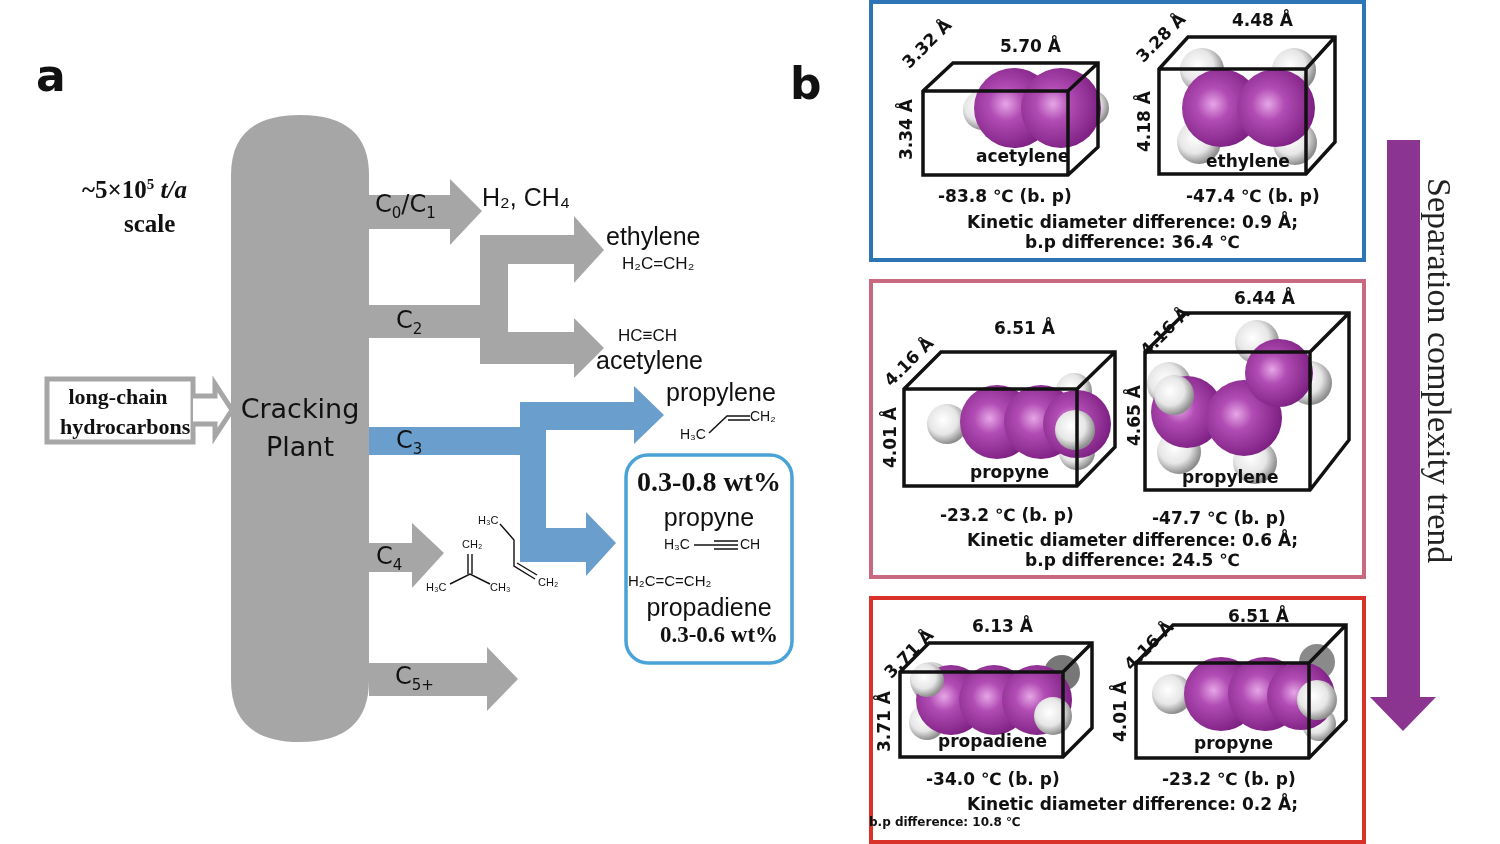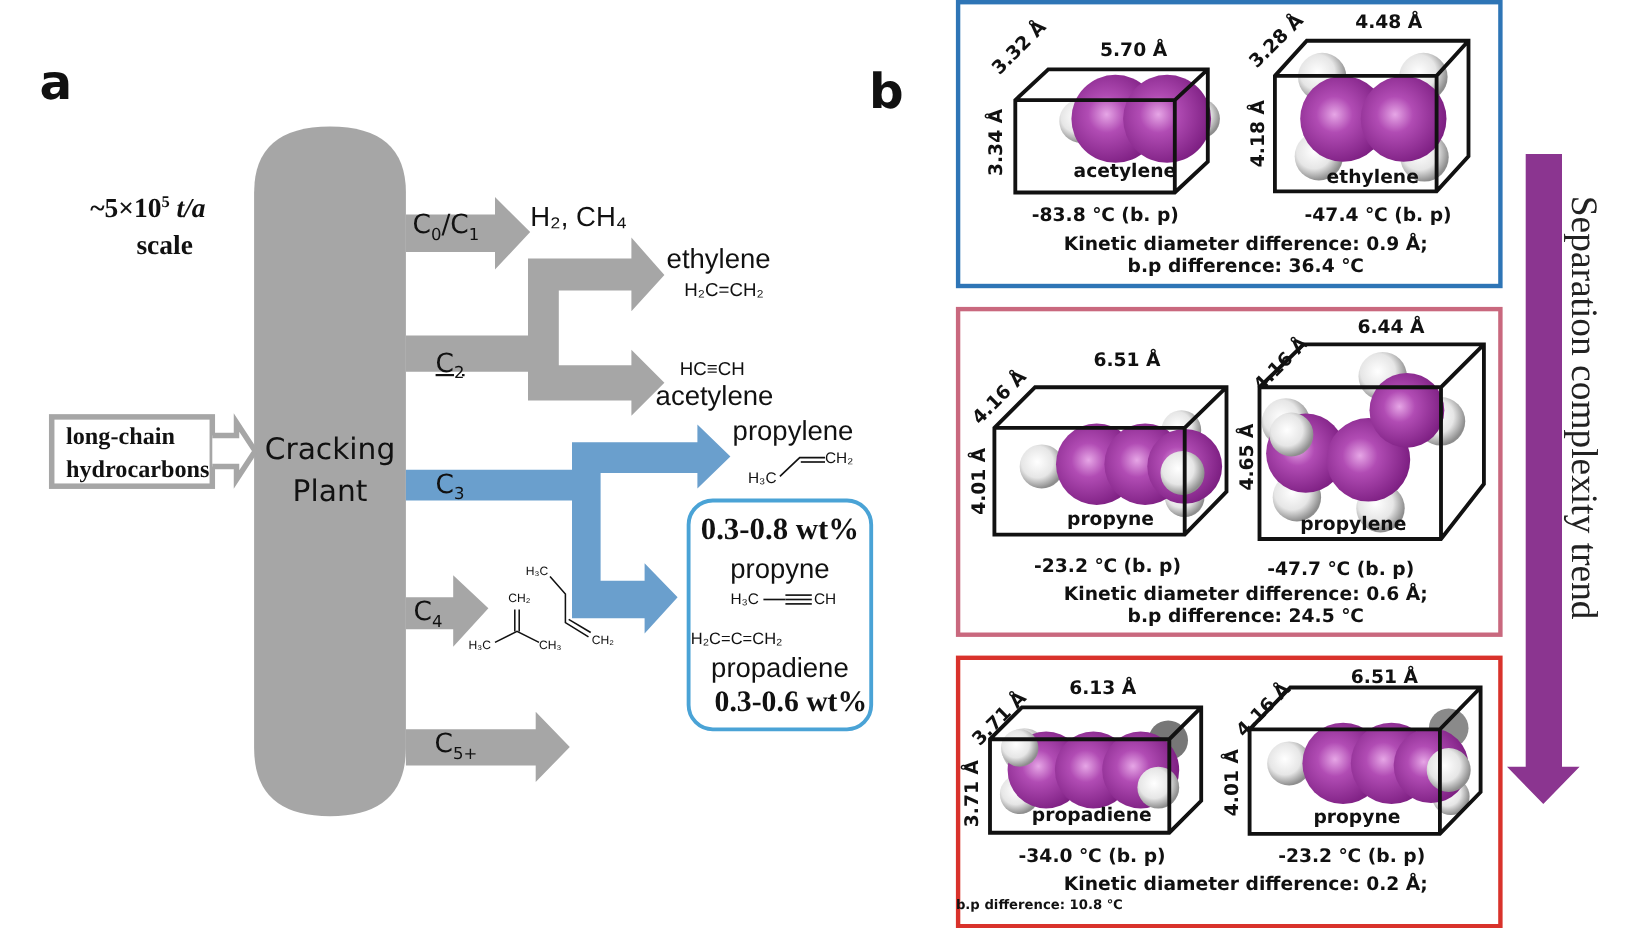--- a/index.html
+++ b/index.html
@@ -53,34 +53,34 @@
   <line x1="714" y1="549" x2="738" y2="549" stroke="#111" stroke-width="1.5"></line>
 
   <line x1="468" y1="554" x2="468" y2="574" stroke="#111" stroke-width="1.4"></line>
   <line x1="472" y1="554" x2="472" y2="574" stroke="#111" stroke-width="1.4"></line>
   <polyline points="450,584 470,574 490,584" fill="none" stroke="#111" stroke-width="1.4"></polyline>
 
   <polyline points="500,524 514,540 514,566 535,579" fill="none" stroke="#111" stroke-width="1.4"></polyline>
   <line x1="517" y1="563" x2="537" y2="575" stroke="#111" stroke-width="1.4"></line>
 </svg>
 
-<div class="abs serif" style="left:60px;top:382px;font-size:22px;line-height:30px;width:116px;">
+<div class="abs serif" style="left:60px;top:382px;font-size:22px;line-height:30px;text-align:center;width:116px;">
   <div>long-chain</div>
   <div>hydrocarbons</div>
 </div>
 
 <div class="abs calibri" style="left:236px;top:390px;width:128px;font-size:27px;line-height:38px;text-align:center;">
   <div>Cracking</div>
   <div>Plant</div>
 </div>
 
 <div class="abs calibri" style="left:375px;top:190px;font-size:24px;">
   <span>C</span><sub style="font-size:15px;">0</sub><span>/C</span><sub style="font-size:15px;">1</sub>
 </div>
-<div class="abs calibri" style="left:396px;top:316px;font-size:24px;text-decoration:underline;">
+<div class="abs calibri" style="left:396px;top:306px;font-size:24px;">
   <span>C</span><sub style="font-size:15px;">2</sub>
 </div>
 <div class="abs calibri" style="left:396px;top:426px;font-size:24px;">
   <span>C</span><sub style="font-size:15px;">3</sub>
 </div>
 <div class="abs calibri" style="left:376px;top:542px;font-size:24px;">
   <span>C</span><sub style="font-size:15px;">4</sub>
 </div>
 <div class="abs calibri" style="left:395px;top:662px;font-size:24px;">
   <span>C</span><sub style="font-size:15px;">5+</sub>
@@ -100,21 +100,21 @@
 <div class="abs sans" style="left:490px;top:581px;font-size:11px;">CH₃</div>
 <div class="abs sans" style="left:478px;top:514px;font-size:11px;">H₃C</div>
 <div class="abs sans" style="left:538px;top:576px;font-size:11px;">CH₂</div>
 
 <div class="abs serif" style="left:628px;top:466px;width:162px;text-align:center;font-size:28px;">0.3-0.8 wt%</div>
 <div class="abs sans" style="left:628px;top:503px;width:162px;text-align:center;font-size:25px;">propyne</div>
 <div class="abs sans" style="left:664px;top:536px;font-size:14px;">H₃C</div>
 <div class="abs sans" style="left:740px;top:536px;font-size:14px;">CH</div>
 <div class="abs sans" style="left:628px;top:572px;width:162px;text-align:left;font-size:15px;">H₂C=C=CH₂</div>
 <div class="abs sans" style="left:628px;top:593px;width:162px;text-align:center;font-size:25px;">propadiene</div>
-<div class="abs serif" style="left:628px;top:622px;width:182px;text-align:center;font-size:27px;">0.3-0.6 wt%</div>
+<div class="abs serif" style="left:628px;top:622px;width:182px;text-align:center;font-size:23px;">0.3-0.6 wt%</div>
 
 <div class="abs panel-label" style="left:790px;top:58px;">b</div>
 
 <div class="boxpanel" style="left:869px;top:0;width:497px;height:262px;border:4px solid #2e75b6;"></div>
 <div class="boxpanel" style="left:869px;top:279px;width:497px;height:300px;border:4px solid #c9687e;"></div>
 <div class="boxpanel" style="left:869px;top:596px;width:497px;height:248px;border:4px solid #d9322b;"></div>
 
 <svg class="abs" style="left:869px;top:0;" width="497" height="844">
   <defs>
     <radialGradient id="gc" cx="40%" cy="45%" r="60%">

